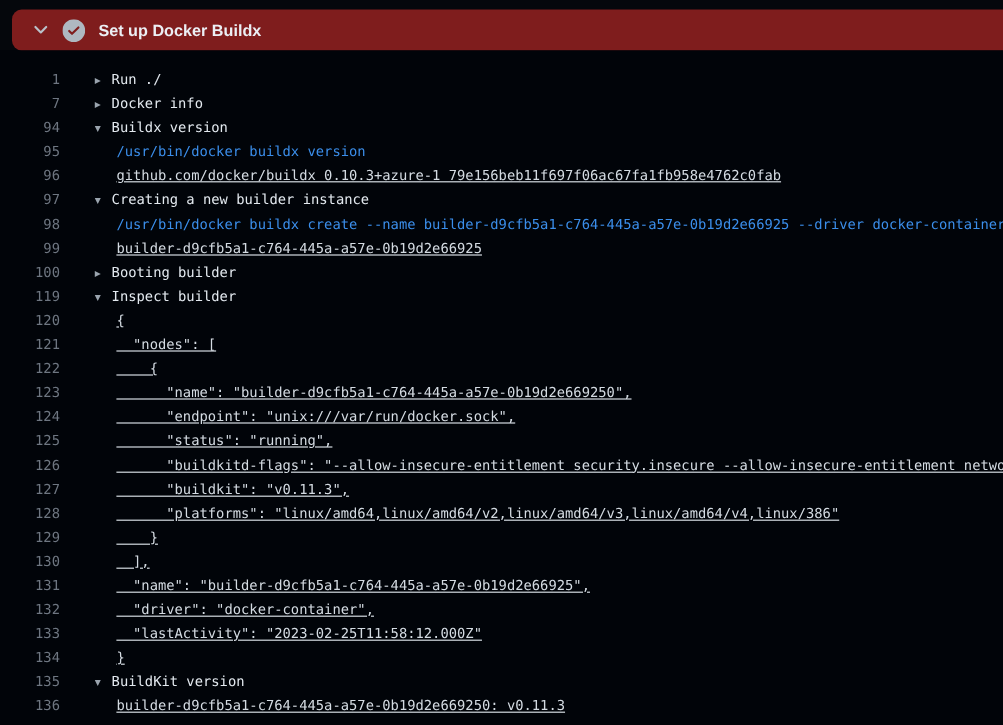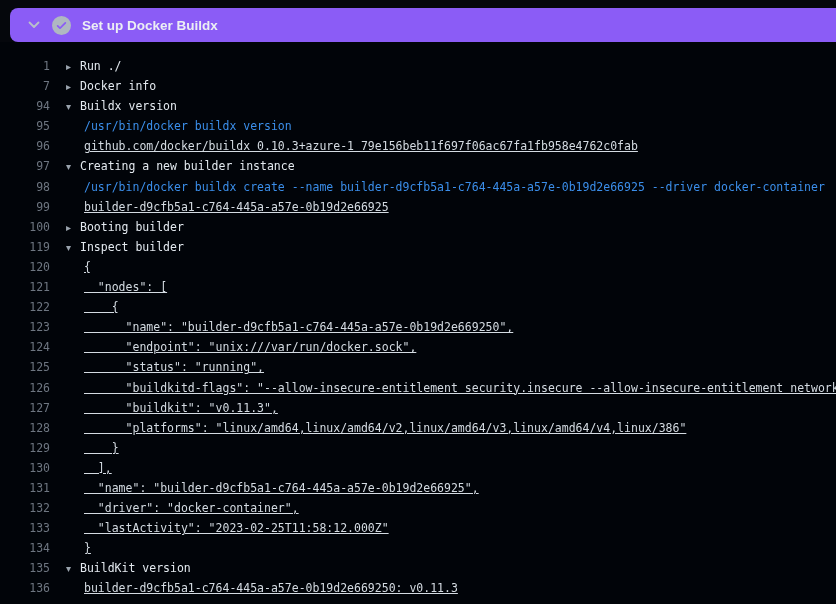--- a/index.html
+++ b/index.html
@@ -4,21 +4,21 @@
 <style>
   html,body{margin:0;padding:0;}
   body{
     width:836px;height:604px;overflow:hidden;position:relative;
     background:#05070c;
     font-family:"Liberation Sans", sans-serif;
   }
   
   .step-header{
     position:absolute;left:10px;top:8px;right:0;height:34px;
-    background:#8b5cf6;
+    background:#7f1d1d;
     border-top-left-radius:8px;border-bottom-left-radius:8px;
     display:flex;align-items:center;
     padding:0 10px 0 13px;box-sizing:border-box;
     cursor:pointer;
   }
   .chev-btn{
     width:22px;height:22px;display:flex;align-items:center;justify-content:center;
     background:transparent;border:none;padding:0;cursor:pointer;flex:none;
   }
   .status-icon{flex:none;margin-left:7px;display:flex;align-items:center;}
@@ -33,21 +33,21 @@
     padding-top:14px;box-sizing:border-box;
     font-family:"DejaVu Sans Mono", monospace;
     font-size:11.5px;line-height:20.1px;
     white-space:pre;
   }
   .row{height:20.1px;display:flex;overflow:hidden;}
   .num{
     flex:none;width:50px;text-align:right;color:#6e7681;
     cursor:pointer;
   }
-  .txt{margin-left:16px;color:#d4dbe2;}
+  .txt{margin-left:29px;color:#d4dbe2;}
   .row.group .txt{color:#e3e9ef;cursor:pointer;}
   .arw{
     display:inline-block;width:14px;color:#9aa4ae;
     font-family:"DejaVu Sans", sans-serif;font-size:10px;
   }
   .row.out .txt{padding-left:18px;text-decoration:underline;}
   .row.cmd .txt{padding-left:18px;color:#3b8eea;}
 </style>
 </head>
 <body>

